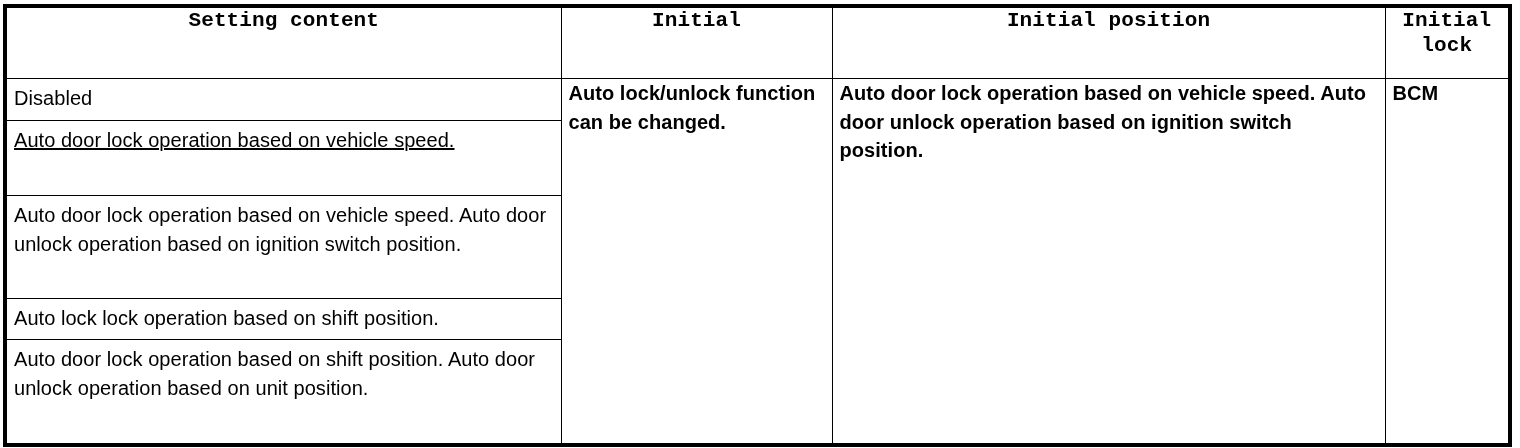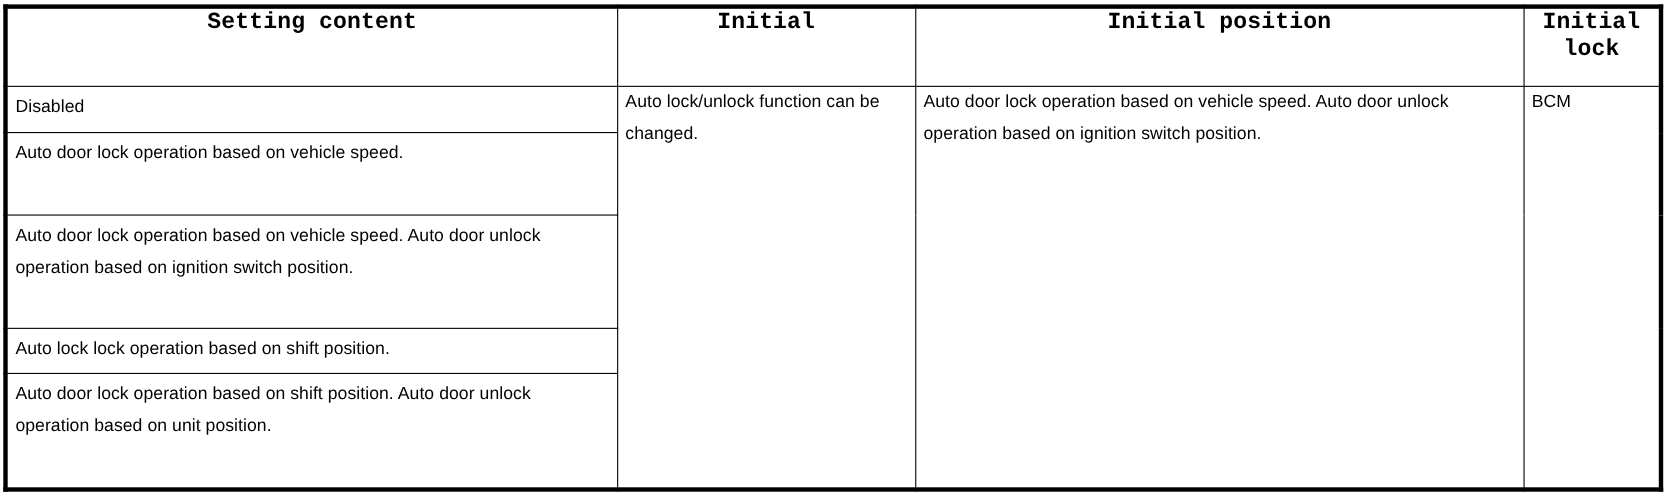--- a/index.html
+++ b/index.html
@@ -66,40 +66,41 @@
     font-family: Liberation Mono, monospace;
   }
 
   
   th.unit-head, td.unit-cell {
     border-left: 3px solid #000000;
   }
 
   
   tbody td {
-    font-size: 16px;
+    font-size: 20px;
     line-height: 28.5px;
     letter-spacing: 0.05px;
   }
   tbody td .cell-txt {
     display: block;
     padding: 5px 8px 5px 7px;
   }
 
   
   td.span-cell {
     vertical-align: middle;
+    font-weight: bold;
   }
   td.span-cell .cell-txt {
     padding: 0 8px 0 7px;
   }
 
   
   tr.r1 td.setting-cell { height: 41px; }
-  tr.r2 td.setting-cell { height: 74px; }
+  tr.r2 td.setting-cell { height: 74px; text-decoration: underline; }
   tr.r3 td.setting-cell { height: 102px; }
   tr.r4 td.setting-cell { height: 40px; }
   tr.r5 td.setting-cell { height: 103px; }
 </style>
 </head>
 <body>
 
 <div class="sheet">
 
   <table class="spec-table">

